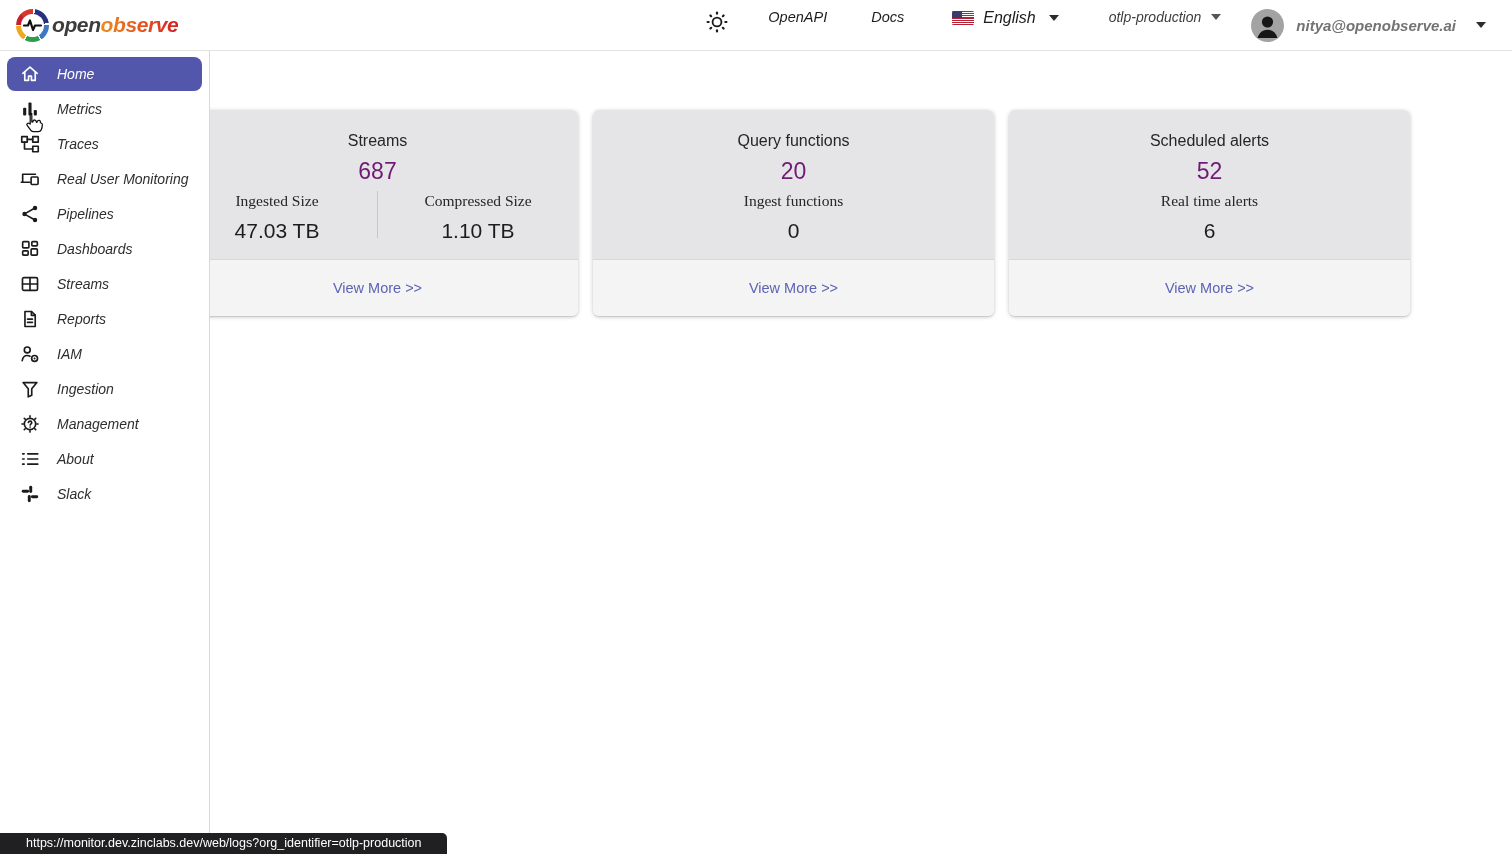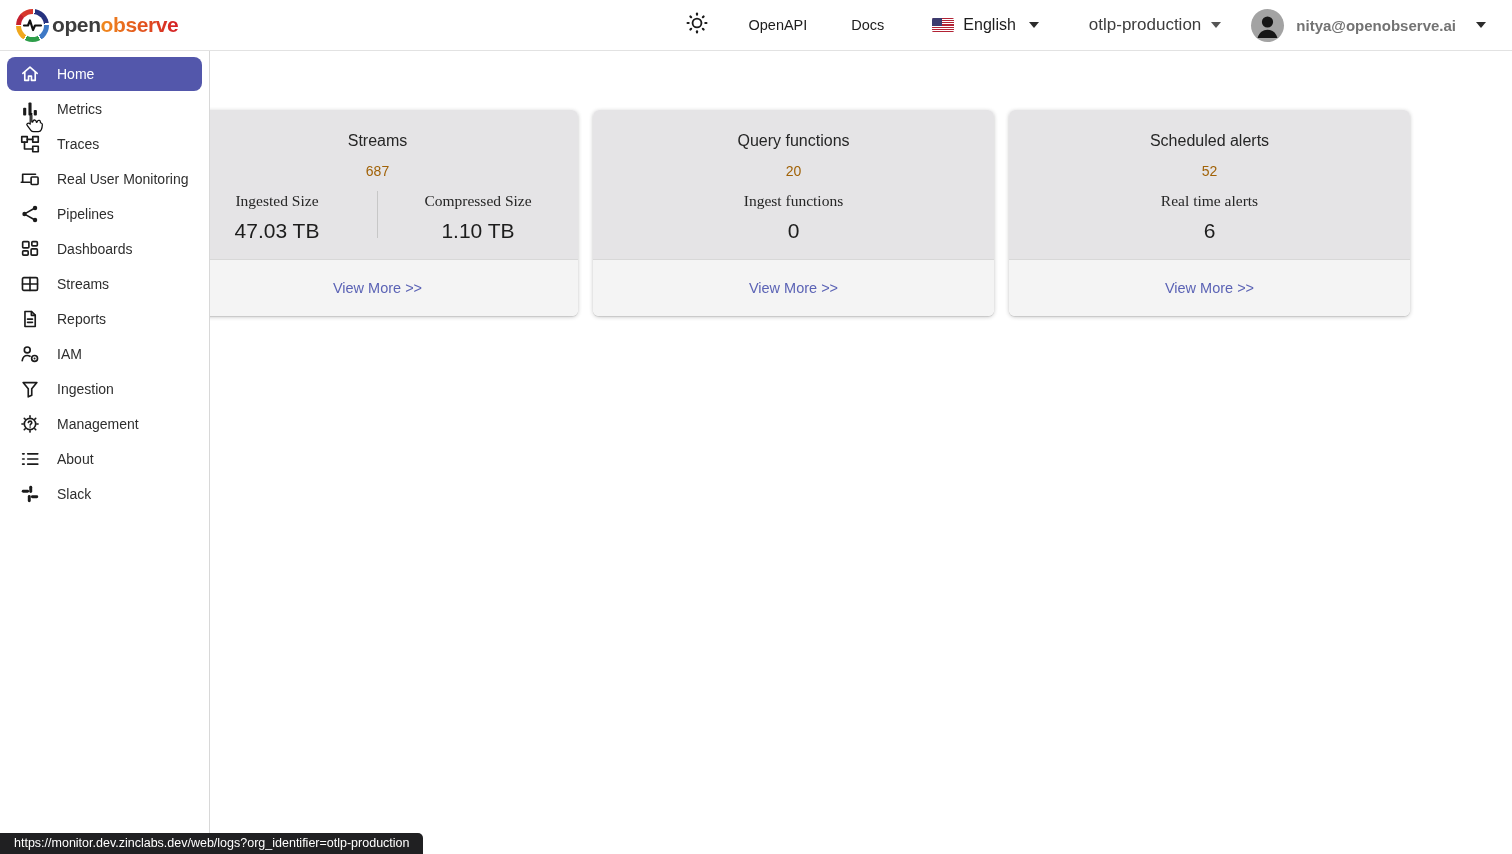--- a/index.html
+++ b/index.html
@@ -1,88 +1,88 @@
 <!DOCTYPE html>
 <html><head>
 <meta charset="utf-8">
 <style>
   * { margin:0; padding:0; box-sizing:border-box; }
   html,body { width:1512px; height:854px; overflow:hidden; background:#fff;
     font-family:"Liberation Sans", sans-serif; color:#262626; }
 
   
   .header { height:51px; display:flex; align-items:center; padding-left:16px;
-    border-bottom:1px solid #e2e2e2; background:#fff; position:relative; z-index:2; }
+    border-bottom:1px solid #e2e2e2; background:#fff; position:relative; z-index:2;font-style:italic; }
   .logo { display:flex; align-items:center; gap:3px; }
   .logo-ring { width:33px; height:33px; border-radius:50%; position:relative; flex:0 0 auto;
     background:conic-gradient(from -45deg,#d7372b 0 48deg,#fff 48deg 54deg,#26327f 54deg 126deg,
       #fff 126deg 132deg,#3e79c6 132deg 192deg,#fff 192deg 198deg,#2e9e4a 198deg 252deg,
       #fff 252deg 258deg,#f0a81e 258deg 312deg,#fff 312deg 318deg,#c5202e 318deg 360deg); }
   .logo-ring::before { content:""; position:absolute; inset:5px; background:#fff; border-radius:50%; }
   .logo-ring svg { position:absolute; inset:0; z-index:1; }
   .logo-text { font-size:21px; font-weight:700; letter-spacing:-0.4px; }
   .logo-open { color:#3d3d3d; }
   .logo-observe { background:linear-gradient(90deg,#f08a1d,#e2531f 55%,#d42027);
     -webkit-background-clip:text; background-clip:text; color:transparent; }
 
-  .header-right { margin-left:auto; display:flex; align-items:center; padding-right:26px; }
+  .header-right { margin-left:auto; display:flex; align-items:flex-start; padding-right:26px; }
   .hbtn { display:flex; align-items:center; cursor:pointer; }
   .theme-toggle { margin-right:38px; }
   .hlink { font-size:14.5px; color:#1d1d1d; }
   .openapi { margin-right:44px; }
   .docs { margin-right:48px; }
   .lang { gap:9px; margin-right:50px; }
   .flag { width:22px; height:14px; border-radius:1.5px; position:relative; overflow:hidden;
     background:repeating-linear-gradient(180deg,#b22234 0 1.1px,#fff 1.1px 2.16px); }
   .flag::after { content:""; position:absolute; left:0; top:0; width:10px; height:7.6px; background:#3c3b6e; }
   .lang-label { font-size:16px; color:#1d1d1d; }
   .caret { width:0; height:0; border-left:5px solid transparent; border-right:5px solid transparent;
     border-top:6px solid #2c2c2c; margin-left:4px; }
   .caret.gray { border-top-color:#555; }
   .org { gap:6px; margin-right:30px; }
-  .org-label { font-size:17px; color:#3d3d3d; }
+  .org-label { font-size:14px; color:#3d3d3d; }
   .user { gap:12px; }
   .avatar { width:33px; height:33px; border-radius:50%; background:#a3a3a3; overflow:hidden; flex:0 0 auto; }
   .user-email { font-size:15px; font-weight:700; color:#737373; }
   .user .caret { margin-left:8px; }
 
   
   .shell { display:flex; height:803px; }
   .sidebar { width:210px; border-right:1px solid #d8d8d8; padding:6px 7px 0; background:#fff; flex:0 0 auto; }
   .side-item { height:34px; margin-bottom:1px; border-radius:8px; display:flex; align-items:center;
-    padding:0 11px; gap:15px; cursor:pointer; color:#2e2e2e; }
+    padding:0 11px; gap:15px; cursor:pointer; color:#2e2e2e;font-style:italic; }
   .side-item .icn { width:24px; height:24px; display:flex; align-items:center; justify-content:center; flex:0 0 auto; }
   .side-item .lbl { font-size:14px; white-space:nowrap; }
   .side-item.active { background:#5357ab; color:#fff; }
   .side-item.active svg * { stroke:#fff; }
   .side-item.hovered { background:#e3e3e3; }
   .icn svg { display:block; }
   .icn svg * { stroke:#1b1b1b; fill:none; stroke-width:1.8; stroke-linecap:round; stroke-linejoin:round; }
   .icn svg .f { fill:#1b1b1b; stroke:none; }
 
   
   .main { flex:1; overflow:hidden; background:#fff; }
   .cards-row { display:flex; gap:15px; padding-top:59px; margin-left:-33px; }
   .card { width:401px; height:206px; flex:0 0 auto; border-radius:6px; overflow:hidden;
     box-shadow:0 1px 4px rgba(0,0,0,0.22), 0 1px 1px rgba(0,0,0,0.1); display:flex; flex-direction:column; }
   .card-body { flex:1; background:#e5e4e6; text-align:center; padding-top:16px; }
   .card-title { font-size:16px; line-height:30px; color:#262626; }
-  .card-value { font-size:14px; line-height:30px; color:#a16207; }
+  .card-value { font-size:23px; line-height:30px; color:#701a75; }
   .stat-row { display:flex; align-items:stretch; }
   .stat { flex:1; }
   .stat-label { font-size:15.5px; line-height:30px; color:#262626;font-family:Liberation Serif, serif; }
   .stat-value { font-size:21px; line-height:30px; color:#1d1d1d; }
   .vdiv { width:1px; background:#c7c7c7; margin:5px 0 8px; }
   .card-footer { height:57px; background:#f4f4f4; border-top:1px solid #d8d8d8;
     display:flex; align-items:center; justify-content:center; }
   .view-more { color:#5b63b5; font-size:14.5px; text-decoration:none; cursor:pointer; }
 
   
   .status-bar { position:fixed; left:0; bottom:0; background:#202022; color:#fff;
-    font-size:12.5px; padding:3px 14px 4px; border-top-right-radius:5px; z-index:20; white-space:nowrap; }
+    font-size:12.5px; padding:3px 26px 4px; border-top-right-radius:5px; z-index:20; white-space:nowrap; }
 
   
   .cursor { position:fixed; left:20px; top:109px; z-index:30; pointer-events:none; }
 </style>
 </head>
 <body>
 
 <header class="header">
   <div class="logo">
     <span class="logo-ring">

